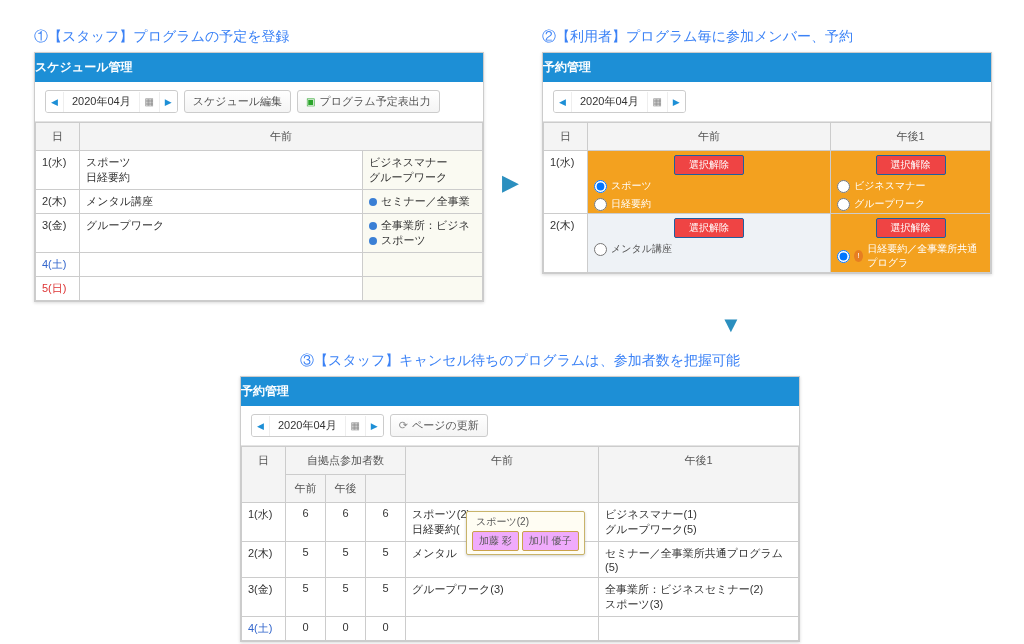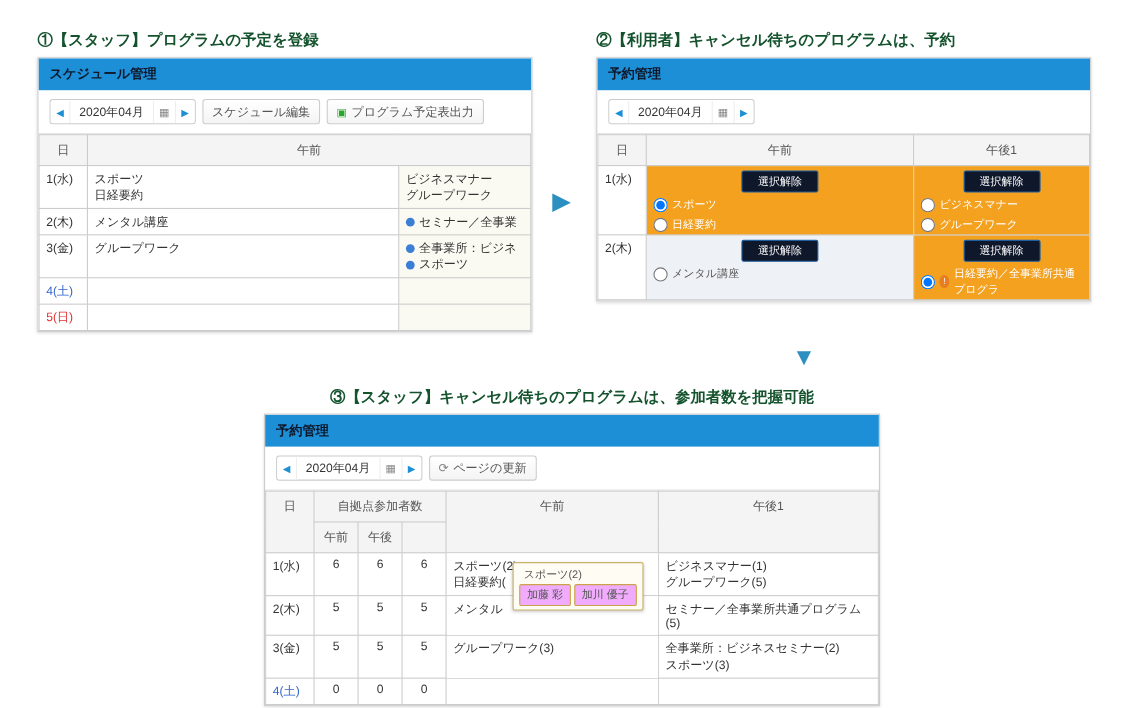--- a/index.html
+++ b/index.html
@@ -7,37 +7,37 @@
     font-family: "Meiryo", "Hiragino Kaku Gothic Pro", sans-serif;
     font-size: 11px;
     color: #333;
     background: #fff;
     width: 1024px;
     height: 644px;
     position: relative;
   }
   .caption {
     font-size: 14px;
-    font-weight: 700;
-    color: #14532d;
+    font-weight: 400;
+    color: #3b82f6;
     margin-bottom: 6px;
     white-space: nowrap;
   }
   .panel {
     border: 1px solid #ccc;
     background: #fff;
     box-shadow: 0 1px 3px rgba(0,0,0,0.15);
     overflow: hidden;
   }
   .panel-header {
     background: #1d8fd6;
-    color: #0f172a;
+    color: #ffffff;
     font-size: 12px;
     font-weight: bold;
-    padding: 6px 10px;
+    padding: 6px 0;
   }
   .toolbar {
     padding: 8px 10px;
     display: flex;
     align-items: center;
     gap: 6px;
     border-bottom: 1px solid #e3e3e3;
   }
   .date-group {
     display: inline-flex;
@@ -139,21 +139,21 @@
   .cell-am1 { background: #f3a11f !important; color: #fff; padding: 0 !important; }
   .cell-pm1 { background: #f3a11f !important; color: #fff; padding: 0 !important; }
   .cell-am2 { background: #eef2f6 !important; padding: 0 !important; }
   .cell-pm2 { background: #f3a11f !important; color: #fff; padding: 0 !important; }
   .sel-btn {
     display: block;
     margin: 4px auto 2px;
     padding: 2px 14px;
     font-size: 10px;
     color: #fff;
-    background: #0f172a;
+    background: #ef4444;
     border: 1px solid #1f5f9f;
     border-radius: 2px;
     cursor: pointer;
     text-align: center;
     width: 70px;
   }
   .opt { padding: 2px 6px; display: flex; align-items: center; gap: 4px; font-size: 10px; }
   .opt input { margin: 0; }
   .opt.white { color: #fff; }
   .opt.dark { color: #555; }
@@ -276,21 +276,21 @@
             <td class="p1-rightcell">
               <div></div>
             </td>
           </tr>
         </tbody>
     </table>
   </div>
 </div>
 
 <div id="block2">
-  <div class="caption">②【利用者】キャンセル待ちのプログラムは、予約</div>
+  <div class="caption">②【利用者】プログラム毎に参加メンバー、予約</div>
   <div class="panel">
     <div class="panel-header">予約管理</div>
     <div class="toolbar">
       <div class="date-group">
         <div class="nav-btn">◀</div>
         <div class="date-label">2020年04月</div>
         <div class="cal-icon">▦</div>
         <div class="nav-btn">▶</div>
       </div>
     </div>

